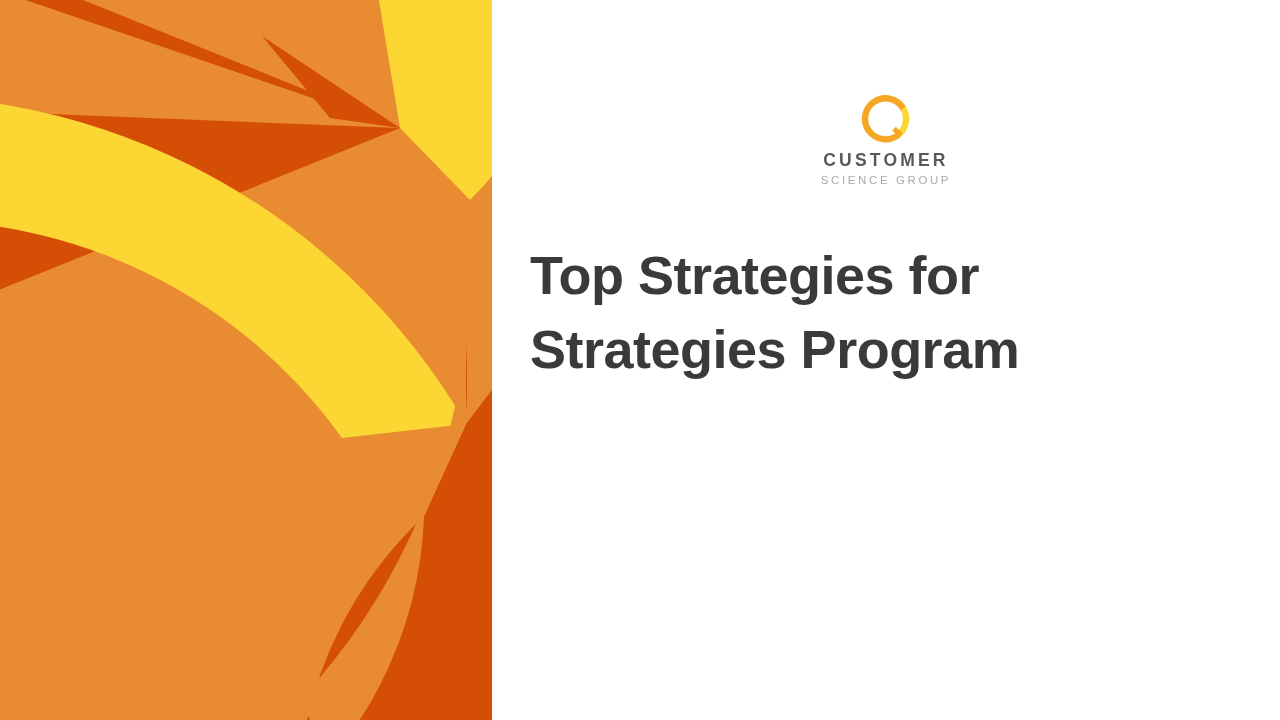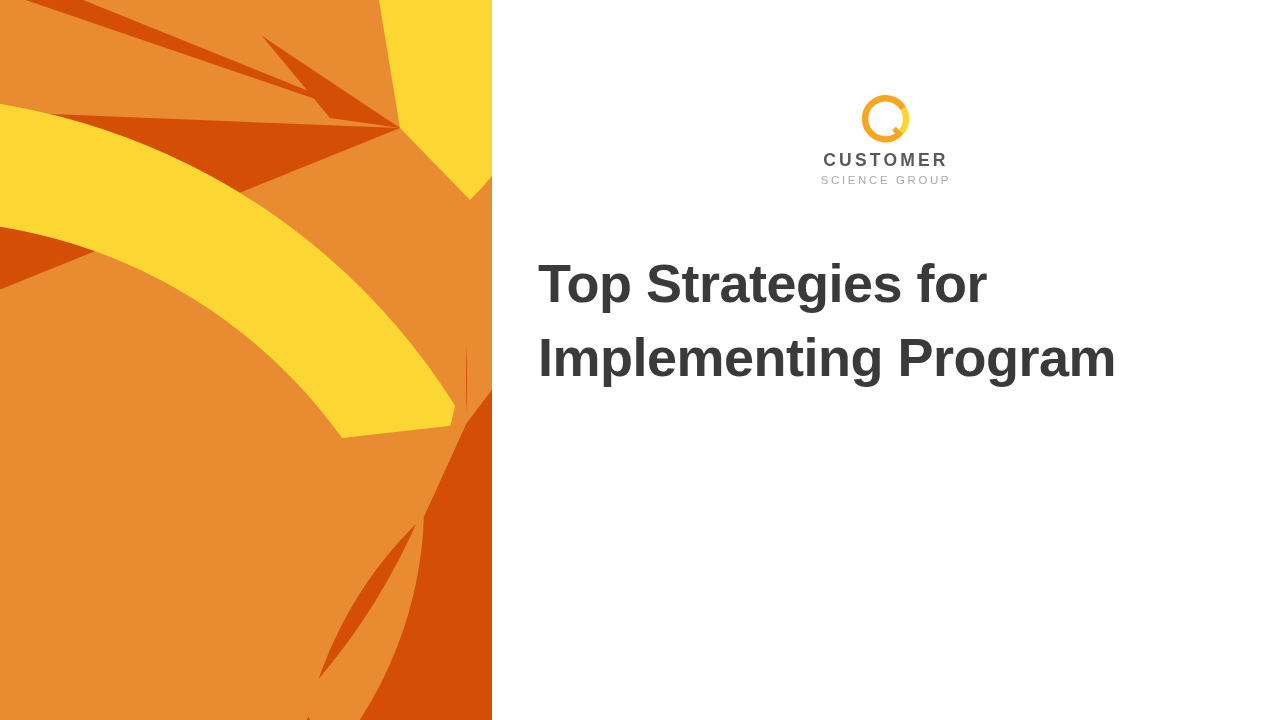--- a/index.html
+++ b/index.html
@@ -92,21 +92,21 @@
     position: absolute;
     left: 38px;
     top: 238px;
     width: 690px;
     font-family: "Liberation Sans", sans-serif;
     font-size: 54px;
     font-weight: 700;
     line-height: 74px;
     letter-spacing: -0.5px;
     color: #3A3A3A;
-    margin: 8px;
+    margin: 0;
   }
   .headline-line {
     display: block;
     white-space: nowrap;
   }
 </style>
 </head>
 <body>
 
 <div class="slide">
@@ -213,17 +213,17 @@
       </svg>
 
       <div class="logo-wordmark">
         <span class="logo-name">CUSTOMER</span>
         <span class="logo-tagline">SCIENCE GROUP</span>
       </div>
     </div>
 
     <h1 class="headline">
       <span class="headline-line">Top Strategies for</span>
-      <span class="headline-line">Implementing Program</span>
+      <span class="headline-line">Strategies Program</span>
     </h1>
 
   </div>
 </div>
 
 </body></html>

